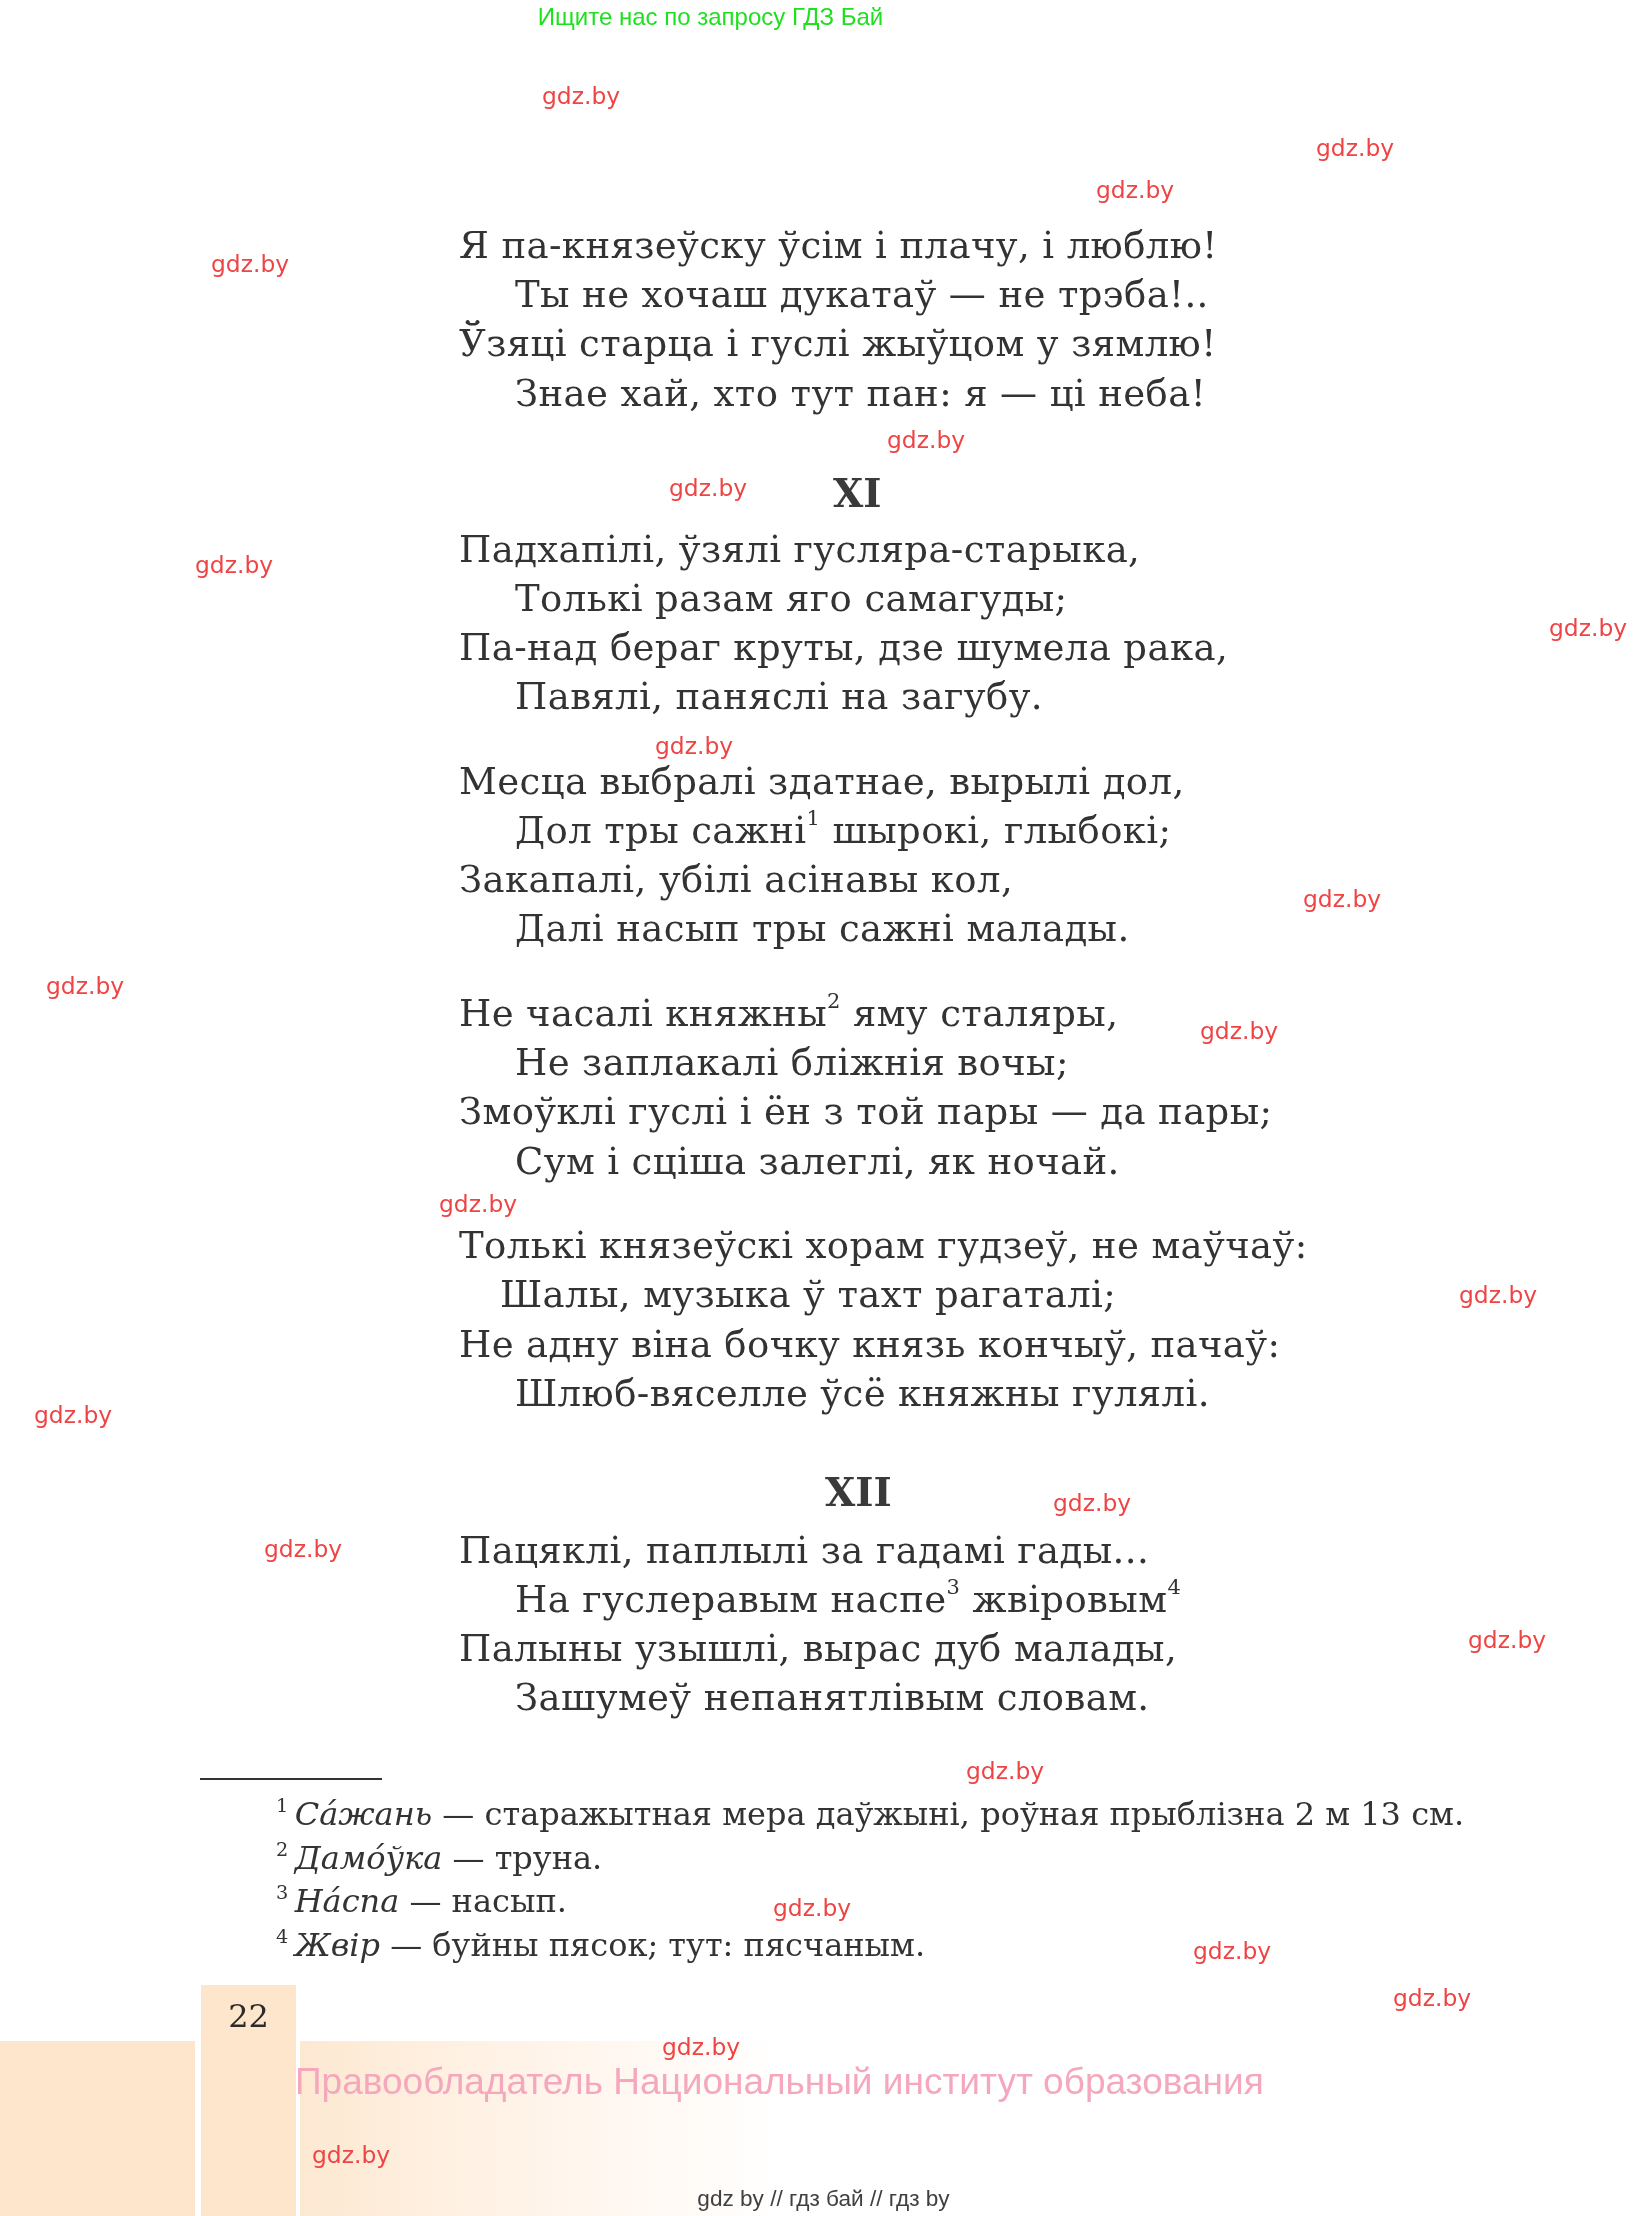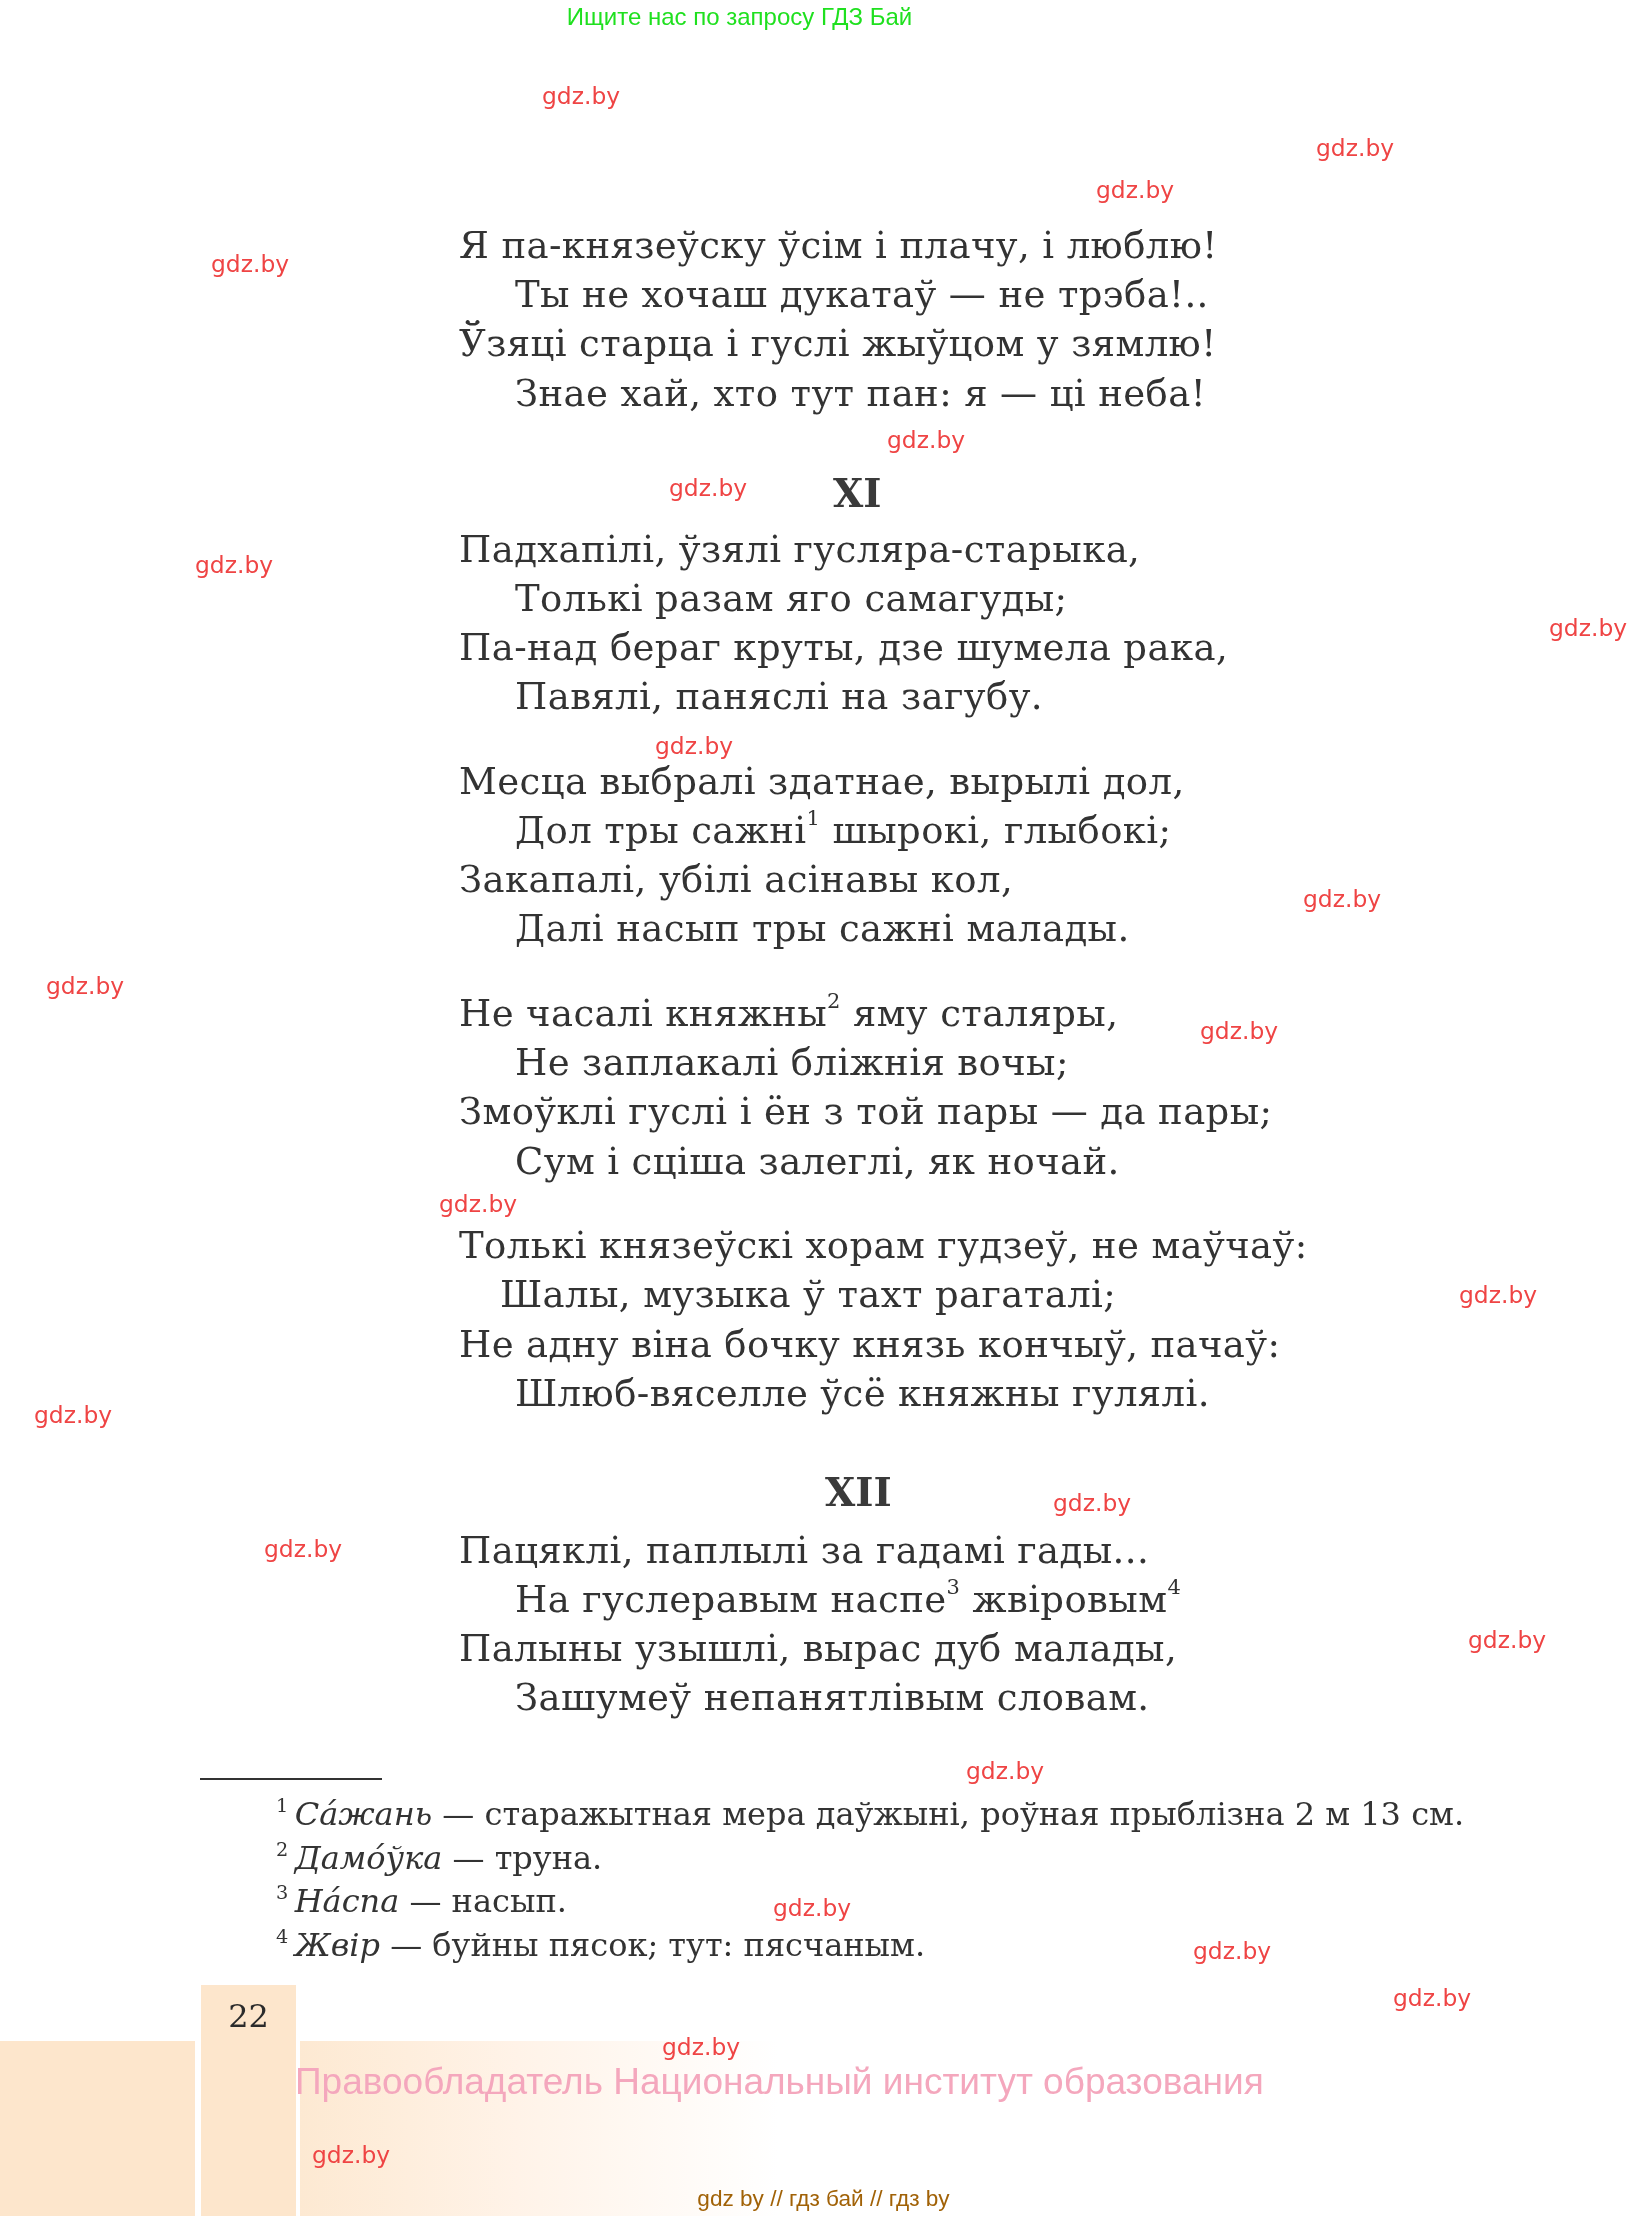--- a/index.html
+++ b/index.html
@@ -1,20 +1,20 @@
 <!DOCTYPE html>
 <html style="font-size:13px"><head>
 <meta charset="utf-8">
 <style>
   html, body { margin: 0; padding: 0; background: #ffffff; }
   body { width: 1647px; height: 2216px; position: relative; overflow: hidden; }
   .abs { position: absolute; white-space: nowrap; }
   .top-banner {
     left: 0; width: 1421px; top: 3.2px; text-align: center;
-    font-family: "Liberation Sans", sans-serif; font-size: 24px; color: #1fe01f; margin-left: 29px;
+    font-family: "Liberation Sans", sans-serif; font-size: 24px; color: #1fe01f;
   }
   .wm {
     font-family: "DejaVu Sans", sans-serif; font-size: 23.4px; color: #ef4444;
   }
   .verse {
     font-family: "DejaVu Serif", serif; font-size: 37px; color: #333333;
     letter-spacing: 0.4px;
   }
   .verse sup { font-size: 21px; vertical-align: 17.7px; line-height: 0; }
   .section-num {
@@ -35,21 +35,21 @@
   .page-number {
     left: 201px; width: 95px; top: 1997px; text-align: center;
     font-family: "DejaVu Serif", serif; font-size: 32px; color: #2b2b2b;
   }
   .copyright {
     left: 295px; top: 2061px;
     font-family: "Liberation Sans", sans-serif; font-size: 37px; color: #f4a7bd;
   }
   .bottom-links {
     left: 0; width: 1647px; top: 2186px; text-align: center;
-    font-family: "Liberation Sans", sans-serif; font-size: 22.6px; color: #a16207;
+    font-family: "Liberation Sans", sans-serif; font-size: 22.6px; color: #404040;
   }
 </style>
 </head>
 <body>
 
 <div class="abs top-banner">Ищите нас по запросу ГДЗ Бай</div>
 
 <div id="wm-layer">
   <div class="abs wm" style="left:542px;top:82px">gdz.by</div>
   <div class="abs wm" style="left:1316px;top:134px">gdz.by</div>

